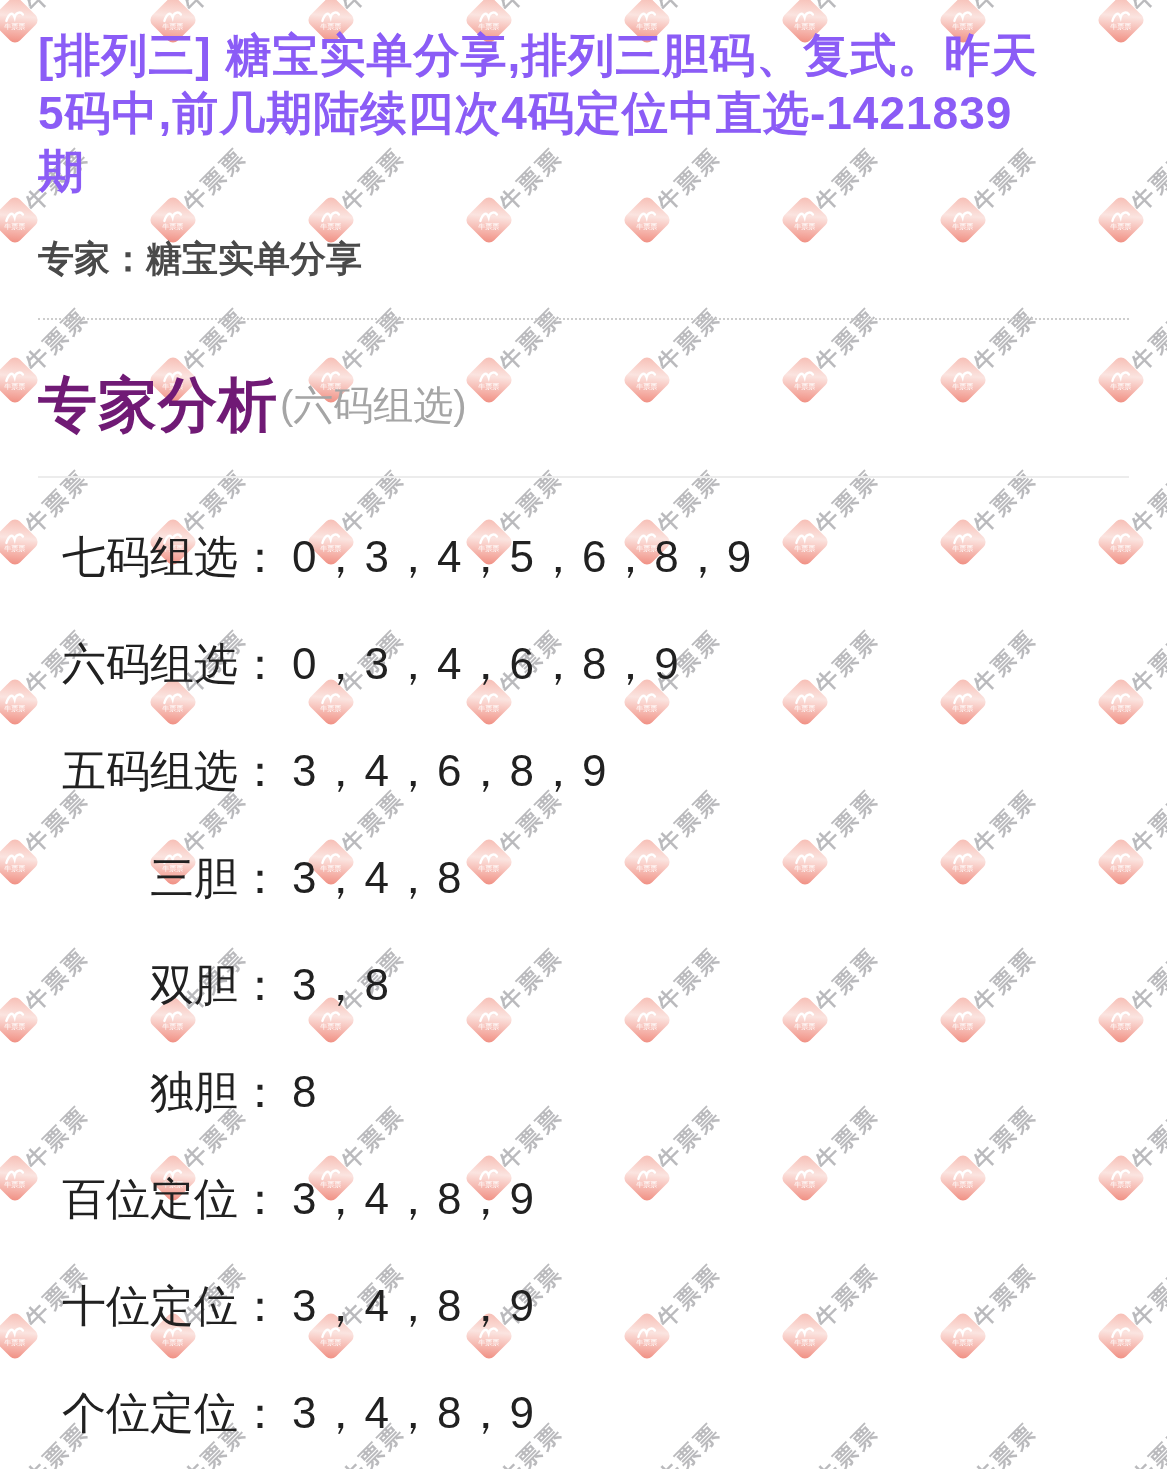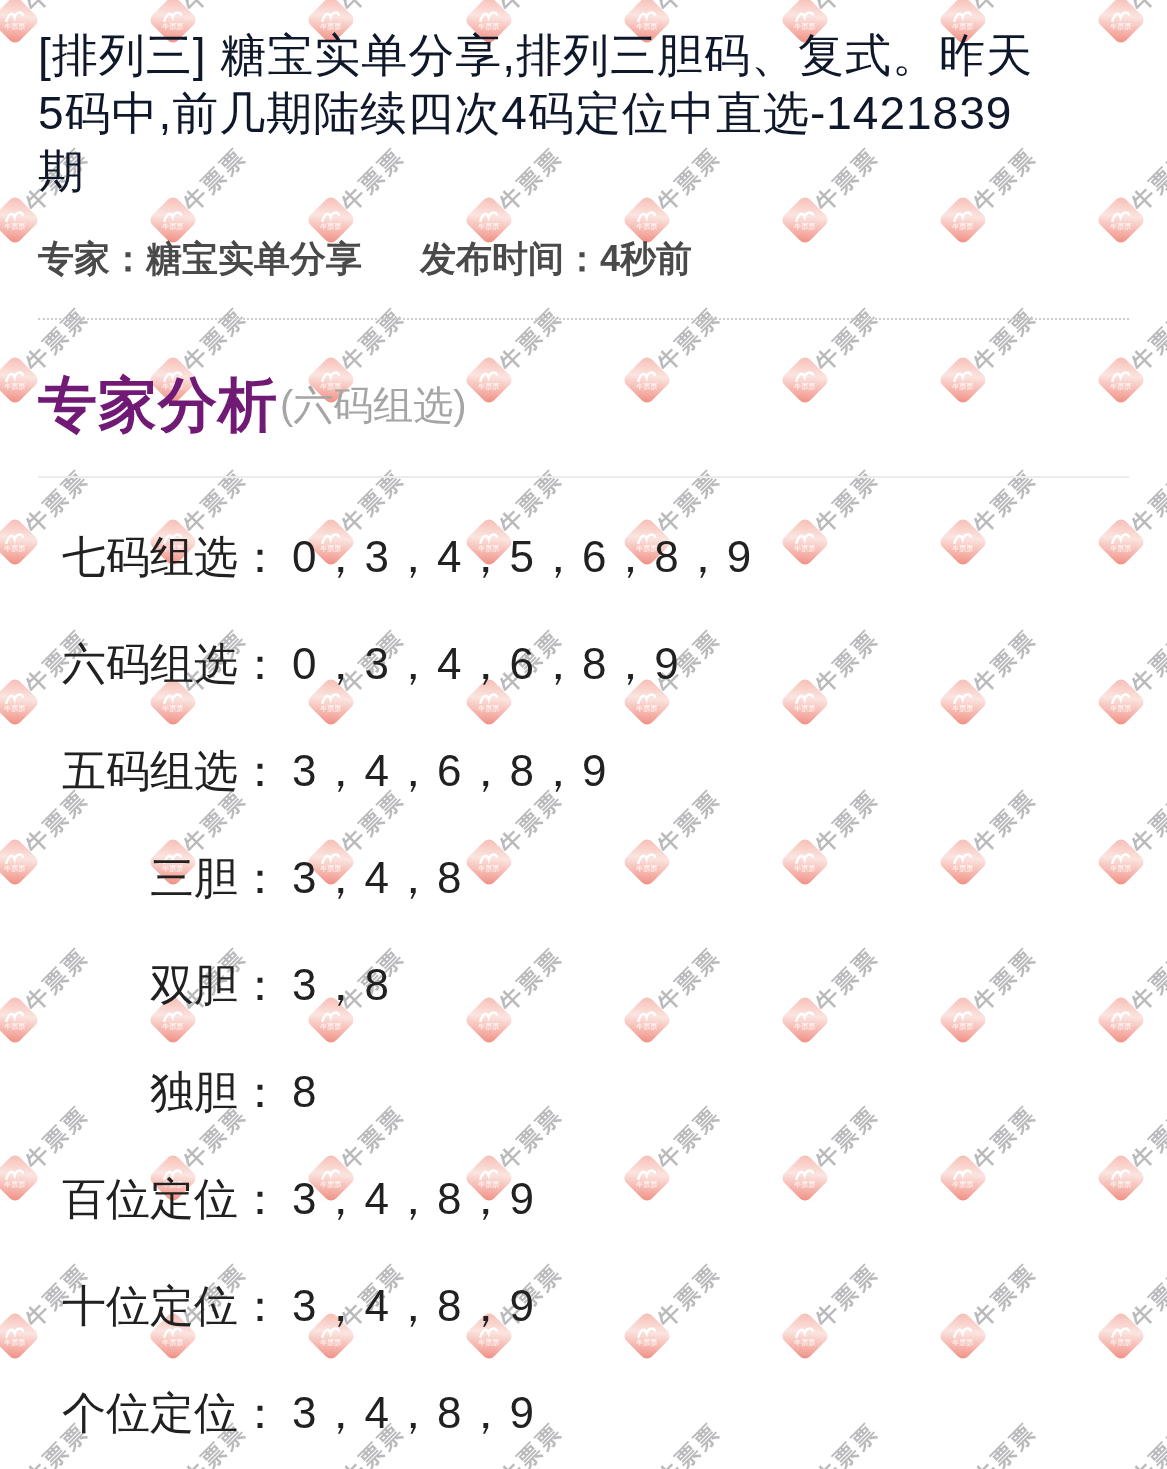--- a/index.html
+++ b/index.html
@@ -27,22 +27,22 @@
   .wm-text{
     position:absolute;
     transform:translate(-50%,-50%) rotate(-45deg);
     font-size:23px;font-weight:700;color:#b5b5b8;letter-spacing:3px;
     white-space:nowrap;opacity:.92;
   }
   
   .content{position:relative;z-index:1;padding:0 38px;}
   .title{
     margin:26px 0 0 0;
-    font-size:46px;line-height:58px;font-weight:400;
-    color:#0f172a;letter-spacing:1px;
+    font-size:46px;line-height:58px;font-weight:700;
+    color:#8b5cf6;letter-spacing:1px;
   }
   .title-line{display:block;white-space:nowrap;}
   .meta{margin-top:36px;font-size:36px;line-height:46px;color:#4a4a4a;display:flex;}
   .meta-group{white-space:nowrap;font-weight:bold;}
   .meta-group.second{margin-left:58px;}
   .dotted-divider{margin-top:36px;height:0;border-top:2px dotted #cdcdcd;}
   .section-head{margin-top:56px;display:flex;align-items:center;}
   .section-title{font-size:59px;line-height:58px;font-weight:800;color:#701a75;letter-spacing:1px;white-space:nowrap;}
   .section-sub{font-size:40px;line-height:58px;font-weight:400;color:#a5a5a5;margin-left:2px;white-space:nowrap;}
   .solid-divider{margin-top:42px;height:0;border-top:2px solid #ececec;}
@@ -883,21 +883,20 @@
   <div class="content">
 
     <h1 class="title">
       <span class="title-line">[排列三] 糖宝实单分享,排列三胆码、复式。昨天</span>
       <span class="title-line">5码中,前几期陆续四次4码定位中直选-1421839</span>
       <span class="title-line">期</span>
     </h1>
 
     <div class="meta">
       <span class="meta-group"><span>专家：</span><span>糖宝实单分享</span></span>
-      <span class="meta-group second"><span>发布时间：</span><span>4秒前</span></span>
     </div>
 
     <div class="dotted-divider"></div>
 
     <div class="section-head">
       <span class="section-title">专家分析</span>
       <span class="section-sub">(六码组选)</span>
     </div>
 
     <div class="solid-divider"></div>

